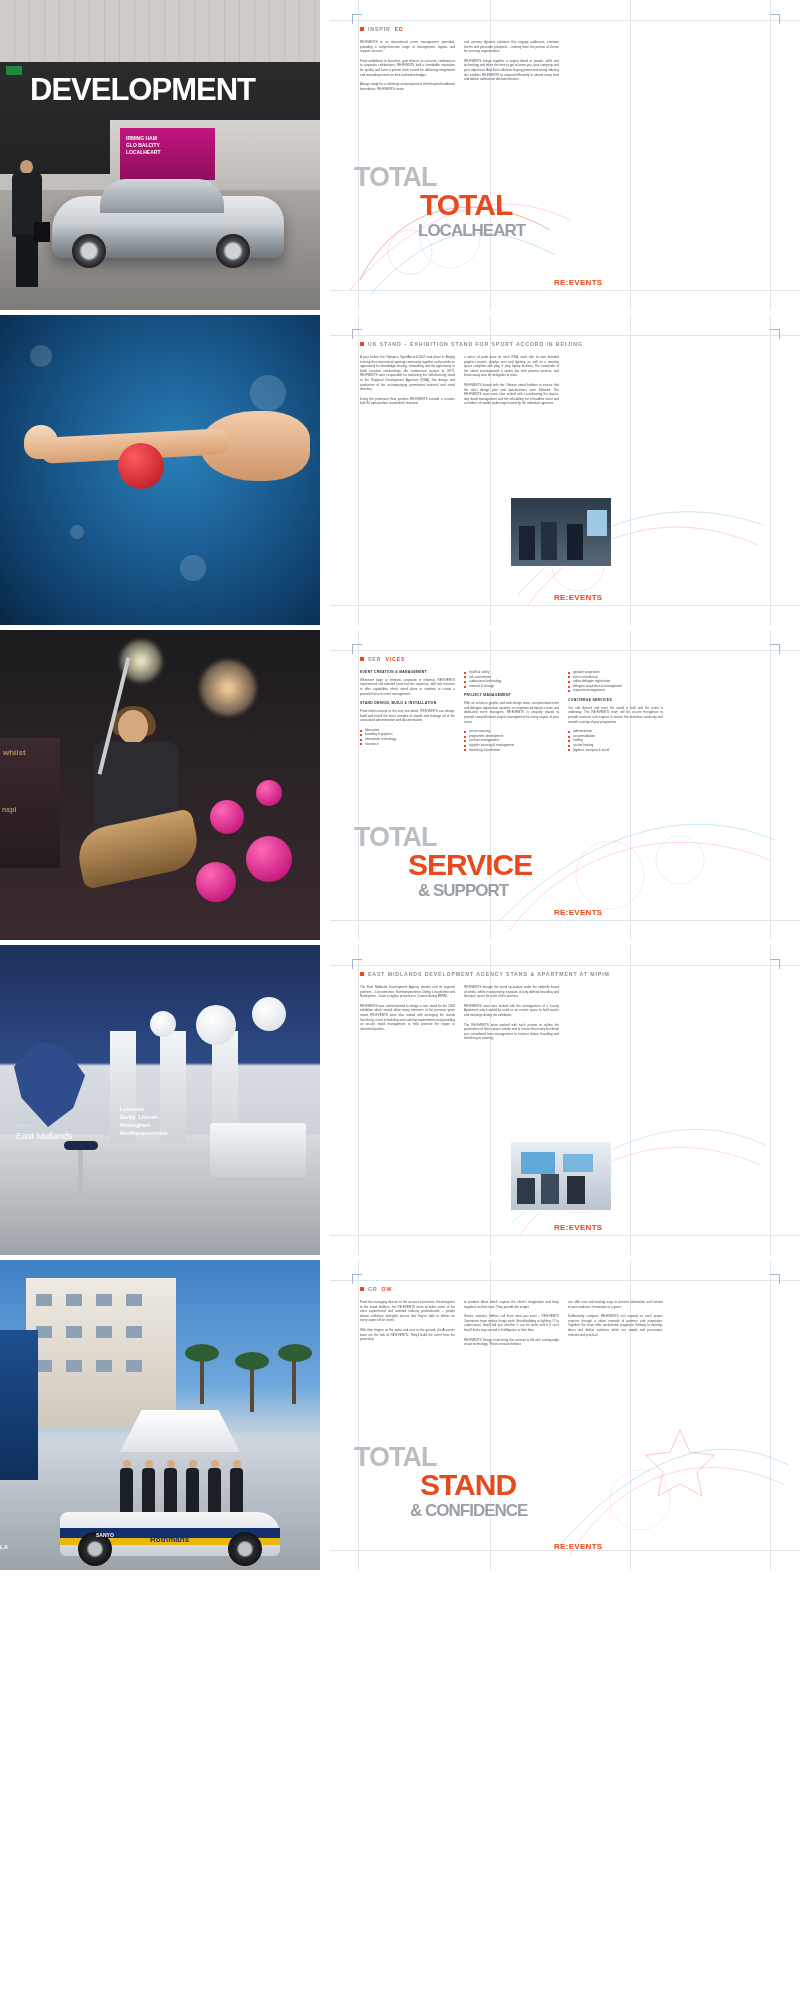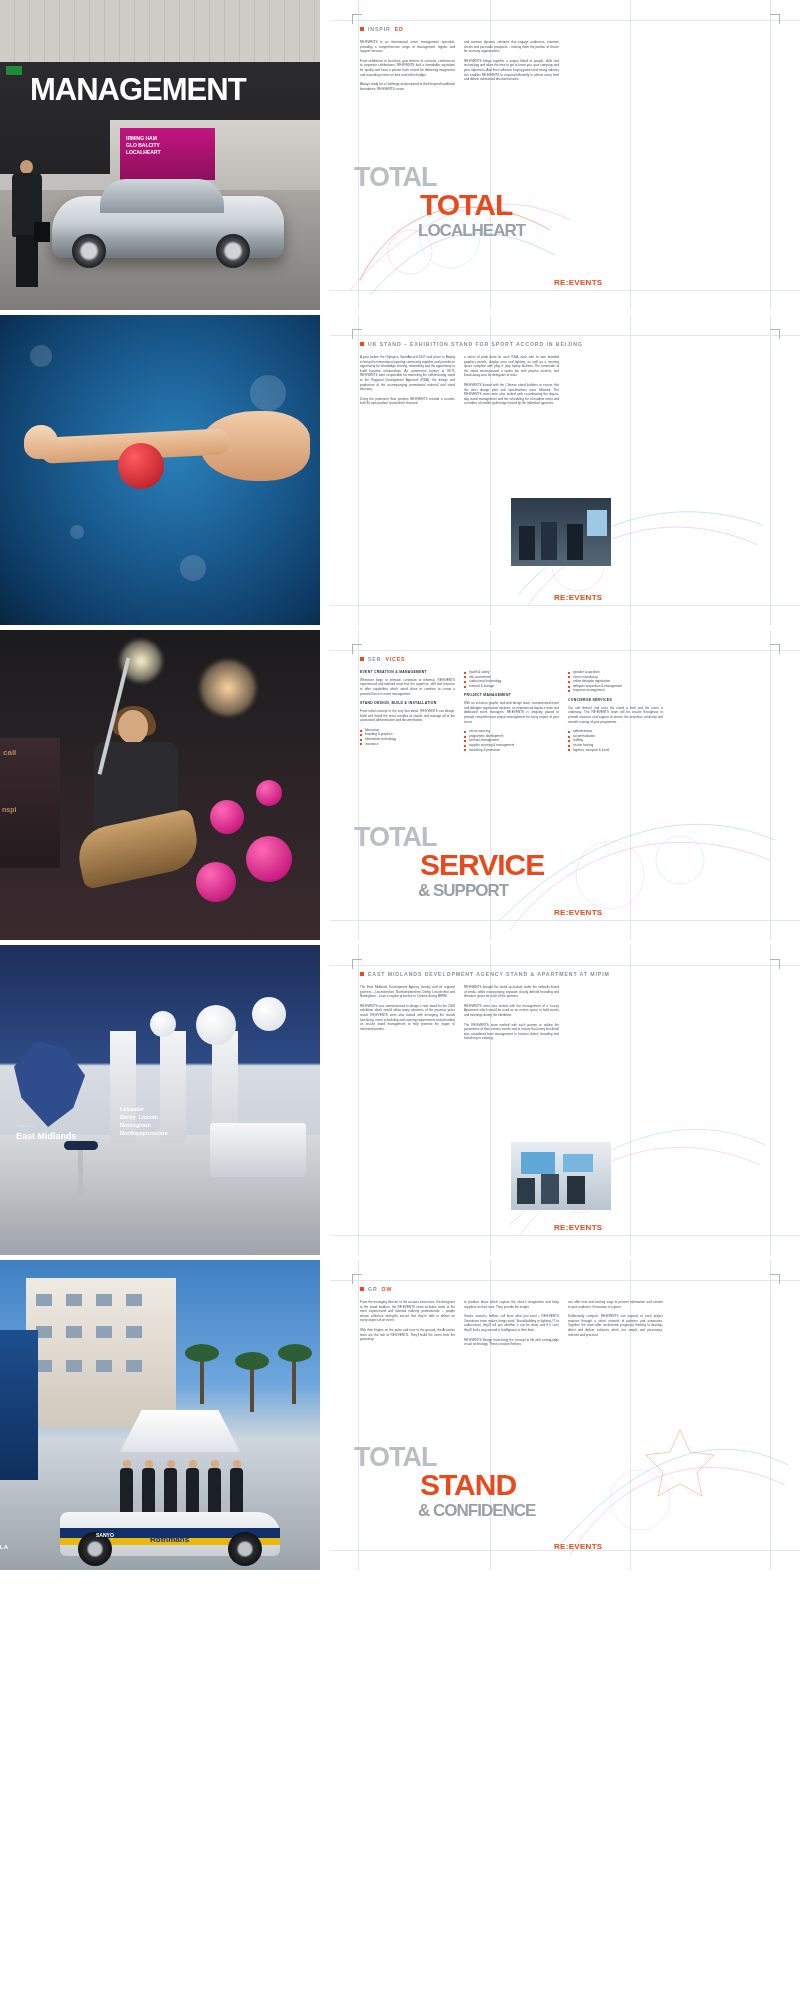--- a/index.html
+++ b/index.html
@@ -89,21 +89,21 @@
   .sceneC .gt-body{position:absolute;left:24px;top:32px;width:84px;height:120px;background:#2b2b30;border-radius:10px 10px 4px 4px;}
   .sceneC .guitar{position:absolute;left:8px;top:110px;width:120px;height:58px;border-radius:32px 10px 32px 10px;background:linear-gradient(180deg,#caa06a,#7c5a32);transform:rotate(-12deg);}
   .sceneC .mic{position:absolute;left:112px;top:26px;width:4px;height:120px;background:#c9ccd0;transform:rotate(14deg);}
   .sceneC .ball{position:absolute;border-radius:50%;background:radial-gradient(circle at 35% 30%,#ff69b4,#b5006e);}
   .sceneC .signwall{position:absolute;left:0;top:108px;width:60px;height:130px;background:linear-gradient(180deg,#3b2a2f,#241a1e);}
   .sceneC .signwall span{position:absolute;left:3px;top:10px;color:#b08a60;font-size:8px;font-weight:bold;}
 
   .sceneD{position:absolute;inset:0;background:linear-gradient(180deg,#1e2f5a 0%,#2d4b86 38%,#d8dde4 39%,#b9bfc6 100%);}
   .sceneD .floor{position:absolute;left:0;right:0;bottom:0;height:120px;background:linear-gradient(180deg,#d7d9dc,#9fa4aa);}
   .sceneD .map{position:absolute;left:14px;top:96px;width:74px;height:86px;background:#2f4d8c;clip-path:polygon(30% 0,70% 8%,96% 40%,80% 78%,46% 100%,10% 66%,0 30%);}
-  .sceneD .emtext{position:absolute;left:16px;top:186px;color:#fff;font-size:9px;font-weight:bold;line-height:11px;}
+  .sceneD .emtext{position:absolute;left:16px;top:186px;color:#fff;font-size:9px;font-weight:normal;line-height:11px;}
   .sceneD .emsmall{position:absolute;left:16px;top:178px;color:#cfe0ff;font-size:4px;}
   .sceneD .pillar{position:absolute;top:86px;width:26px;height:112px;background:linear-gradient(180deg,#f2f4f6,#cfd3d8);}
   .sceneD .disc{position:absolute;border-radius:50%;background:radial-gradient(circle at 40% 35%,#ffffff,#d7dce2);}
   .sceneD .counter{position:absolute;left:210px;top:178px;width:96px;height:54px;background:linear-gradient(180deg,#f5f7f9,#c9ced4);border-radius:3px;}
   .sceneD .stool{position:absolute;left:64px;top:196px;width:34px;height:60px;}
   .sceneD .stool .seat{position:absolute;left:0;top:0;width:34px;height:9px;border-radius:5px;background:#1b2a4a;}
   .sceneD .stool .leg{position:absolute;left:14px;top:9px;width:5px;height:50px;background:#b9bec4;}
   .sceneD .citylist{position:absolute;left:120px;top:160px;color:#fff;font-size:5.5px;line-height:8px;font-weight:bold;}
 
   .sceneE{position:absolute;inset:0;background:linear-gradient(180deg,#3f7fc4 0%,#6ea7dd 40%,#cfd6dd 58%,#9aa2aa 100%);text-align:right;}
@@ -129,21 +129,21 @@
 <body>
 
 <div class="page">
 
   <div class="spread">
     <div class="photo">
       <div class="sceneA">
         <div class="ceil"></div>
         <div class="wall"></div>
         <div class="exit"></div>
-        <div class="bhm">MANAGEMENT</div>
+        <div class="bhm">DEVELOPMENT</div>
         <div class="pinkwall"></div>
         <div class="pinkpanel">
             <span>IRMING HAM<br>GLO BALCITY<br>LOCALHEART</span>
           </div>
         <div class="floor"></div>
         <div class="car"></div>
         <div class="w1"></div>
           <div class="w2"></div>
         <div class="man">
             <div class="head"></div>
@@ -263,21 +263,21 @@
       <div class="logo" style="left:224px;top:278px">RE:EVENTS</div>
     </div>
   </div>
 
   <div class="spread">
     <div class="photo">
       <div class="sceneC">
         <div class="stagelight" style="left:120px;top:10px;width:42px;height:42px;background:radial-gradient(circle,#fff7d0,rgba(255,247,208,0))"></div>
         <div class="stagelight" style="left:200px;top:30px;width:56px;height:56px;background:radial-gradient(circle,#ffd6a0,rgba(255,214,160,0))"></div>
         <div class="signwall">
-            <span>call</span>
+            <span>whilst</span>
           </div>
         <div style="position:absolute;left:2px;top:176px;color:#b58a5e;font-size:7px;font-weight:bold">nspi</div>
         <div class="guitarist">
           <div class="gt-hair"></div>
             <div class="gt-head"></div>
             <div class="gt-body"></div>
             <div class="guitar"></div>
         </div>
         <div class="mic"></div>
         <div class="ball" style="left:210px;top:170px;width:34px;height:34px"></div>
@@ -358,21 +358,21 @@
       <svg class="swirl" style="left:170px;top:150px" width="280" height="160" viewBox="0 0 280 160">
         <g fill="none" stroke-width="1">
           <path d="M10,150 C70,70 170,40 270,80" stroke="#ff8ac0" opacity=".45"></path>
           <path d="M0,140 C80,60 180,20 275,60" stroke="#5bb6e8" opacity=".4"></path>
           <circle cx="110" cy="95" r="34" stroke="#ffb3d9" opacity=".4"></circle>
           <circle cx="180" cy="80" r="24" stroke="#9fd6f2" opacity=".4"></circle>
         </g>
       </svg>
 
       <div class="lockup lk-total" style="left:24px;top:196px">TOTAL</div>
-      <div class="lockup lk-main" style="left:90px;top:222px">SERVICE</div>
+      <div class="lockup lk-main" style="left:78px;top:222px">SERVICE</div>
       <div class="lockup lk-sub" style="left:88px;top:254px">&amp; SUPPORT</div>
 
       <div class="logo" style="left:224px;top:278px">RE:EVENTS</div>
     </div>
   </div>
 
   <div class="spread">
     <div class="photo">
       <div class="sceneD">
         <div class="floor"></div>
@@ -527,19 +527,19 @@
         <g fill="none" stroke-width="1">
           <path d="M10,155 C60,75 140,45 225,85" stroke="#ff8ac0" opacity=".45"></path>
           <path d="M0,145 C70,65 150,25 228,65" stroke="#5bb6e8" opacity=".4"></path>
           <circle cx="80" cy="100" r="30" stroke="#ffb3d9" opacity=".4"></circle>
           <path d="M120,30 l10,22 l24,3 l-17,17 l5,24 l-22,-12 l-22,12 l5,-24 l-17,-17 l24,-3 z" stroke="#e8491d" opacity=".35"></path>
         </g>
       </svg>
 
       <div class="lockup lk-total" style="left:24px;top:186px">TOTAL</div>
       <div class="lockup lk-main" style="left:90px;top:212px">STAND</div>
-      <div class="lockup lk-sub" style="left:88px;top:244px">&amp; CONFIDENCE</div>
+      <div class="lockup lk-sub" style="left:80px;top:244px">&amp; CONFIDENCE</div>
 
       <div class="logo" style="left:224px;top:282px">RE:EVENTS</div>
     </div>
   </div>
 
 </div>
 
 </body></html>

